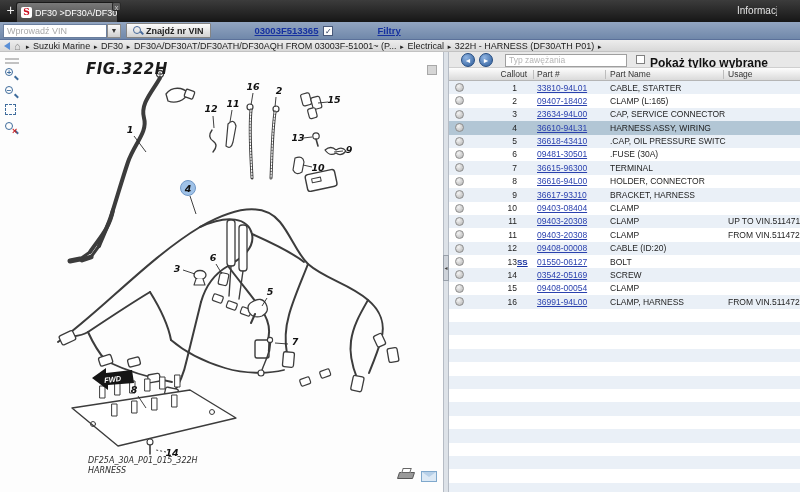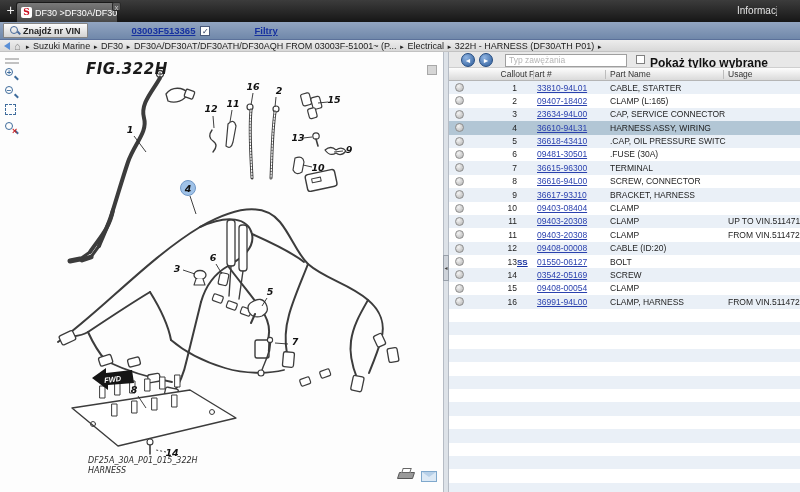--- a/index.html
+++ b/index.html
@@ -102,21 +102,21 @@
     border:1px solid #9f9f9f; font-size:8.5px; padding:0 3px; color:#333; }
   .filter-input::placeholder { color:#b5b5b5; }
   .chk { position:absolute; left:187px; top:3px; width:9px; height:9px; background:#fff;
     border:1px solid #808080; cursor:pointer; }
   .chk-label { position:absolute; left:201px; top:3.5px; font-size:12px; font-weight:bold; color:#111; }
 
   .thead { position:relative; height:13px; background:linear-gradient(#fdfdfd,#dadada);
     border-bottom:1px solid #b5b5b5; font-size:8.5px; color:#333; }
   .hc { position:absolute; top:1px; }
   .h-callout { left:38px; width:40px; text-align:right; }
-  .h-part { left:80px; }
+  .h-part { left:88px; }
   .h-name { left:161px; }
   .h-usage { left:279px; }
   .hsep { position:absolute; top:2px; width:1px; height:9px; background:#bdbdbd; }
 
   .tbody { flex:1; overflow:hidden; }
   .trow { position:relative; height:13.4px; background:#fff; cursor:pointer; }
   .trow.alt { background:#eaf0f7; }
   .trow.sel { background:#b2c6d5; }
   .cell { position:absolute; top:1.5px; font-size:8.5px; color:#1d1d1d; white-space:nowrap; }
   .locate-icon { position:absolute; left:6px; top:2px; width:9px; height:9px; border-radius:50%;
@@ -136,20 +136,24 @@
   <div class="newtab">+</div>
   <div class="tab">
     <span class="suzuki-icon">S</span>
     <span>DF30 &gt;DF30A/DF30AT...</span>
   </div>
   <div class="tab-close">x</div>
   <div class="info-link">Informacje</div>
 </div>
 
 <div class="toolbar">
+  <span class="vin-combo">
+    <input class="vin-input" placeholder="Wprowadź VIN" style="">
+    <span class="combo-arrow">▼</span>
+  </span>
   <button class="find-vin">
     <span class="mag"></span>
     <span>Znajdź nr VIN</span>
   </button>
   <a class="blue-link">03003F513365</a>
   <span class="filter-chk">✓</span>
   <a class="blue-link">Filtry</a>
 </div>
 
 <div class="breadcrumb">
@@ -428,21 +432,21 @@
     <span class="cell c-callout">7</span>
     <span class="cell c-part"><a>36615-96300</a></span>
     <span class="cell c-name">TERMINAL</span>
     <span class="cell c-usage"></span>
   </div>
         <div class="trow">
     <span class="locate-icon"></span>
     <span class="cell c-ss"><a></a></span>
     <span class="cell c-callout">8</span>
     <span class="cell c-part"><a>36616-94L00</a></span>
-    <span class="cell c-name">SCREW, CONNECTOR</span>
+    <span class="cell c-name">HOLDER, CONNECTOR</span>
     <span class="cell c-usage"></span>
   </div>
         <div class="trow alt">
     <span class="locate-icon"></span>
     <span class="cell c-ss"><a></a></span>
     <span class="cell c-callout">9</span>
     <span class="cell c-part"><a>36617-93J10</a></span>
     <span class="cell c-name">BRACKET, HARNESS</span>
     <span class="cell c-usage"></span>
   </div>

